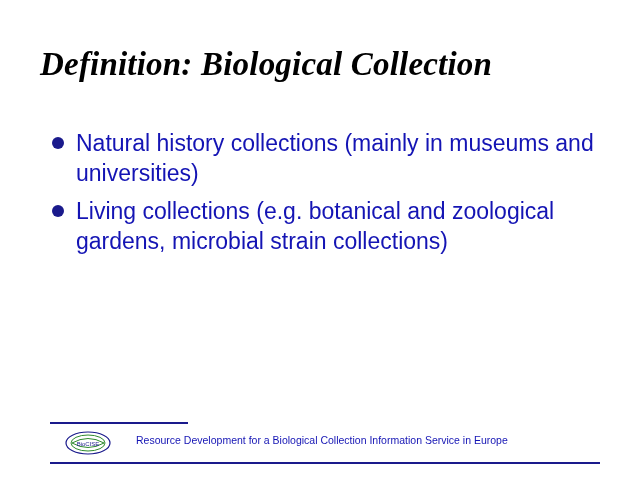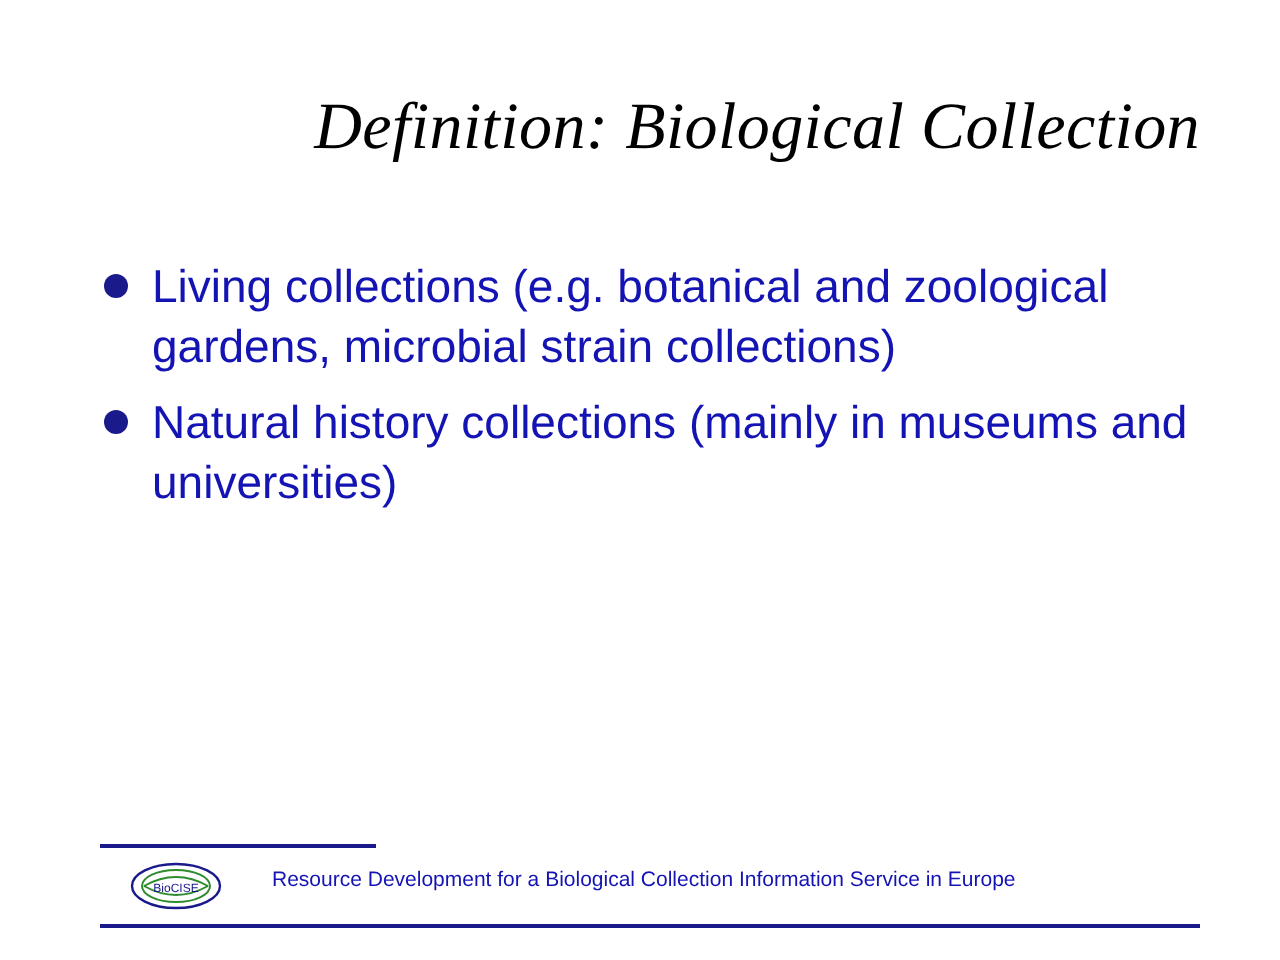--- a/index.html
+++ b/index.html
@@ -20,26 +20,25 @@
     background: #ffffff;
     box-sizing: border-box;
   }
   .slide-title {
     position: absolute;
     left: 40px;
     top: 44px;
     width: 560px;
     font-family: "Liberation Serif", serif;
     font-style: italic;
-    font-weight: normal;
+    font-weight: bold;
     font-size: 33px;
     line-height: 40px;
     color: #000000;
     letter-spacing: 0.2px;
-    text-align: right;
   }
   .bullet-list {
     position: absolute;
     left: 50px;
     top: 128px;
     width: 560px;
     list-style: none;
     margin: 0;
     padding: 0;
   }
@@ -111,25 +110,25 @@
 </head>
 <body>
 
 <div class="slide">
 
   <div class="slide-title">Definition: Biological Collection</div>
 
   <ul class="bullet-list">
     <li class="bullet-item">
       <span class="bullet-marker"></span>
-      <span class="bullet-text">Living collections (e.g. botanical and zoological gardens, microbial strain collections)</span>
+      <span class="bullet-text">Natural history collections (mainly in museums and universities)</span>
     </li>
     <li class="bullet-item">
       <span class="bullet-marker"></span>
-      <span class="bullet-text">Natural history collections (mainly in museums and universities)</span>
+      <span class="bullet-text">Living collections (e.g. botanical and zoological gardens, microbial strain collections)</span>
     </li>
   </ul>
 
   <div class="footer">
     <div class="footer-rule-top"></div>
     <div class="footer-logo">
       <svg width="48" height="26" viewBox="0 0 48 26" xmlns="http://www.w3.org/2000/svg">
         <ellipse cx="24" cy="13" rx="22" ry="11" fill="#ffffff" stroke="#1a1a8c" stroke-width="1.2"></ellipse>
         <ellipse cx="24" cy="13" rx="17" ry="8" fill="none" stroke="#2e8b2e" stroke-width="1"></ellipse>
         <path d="M8 13 Q24 4 40 13" fill="none" stroke="#2e8b2e" stroke-width="1"></path>

